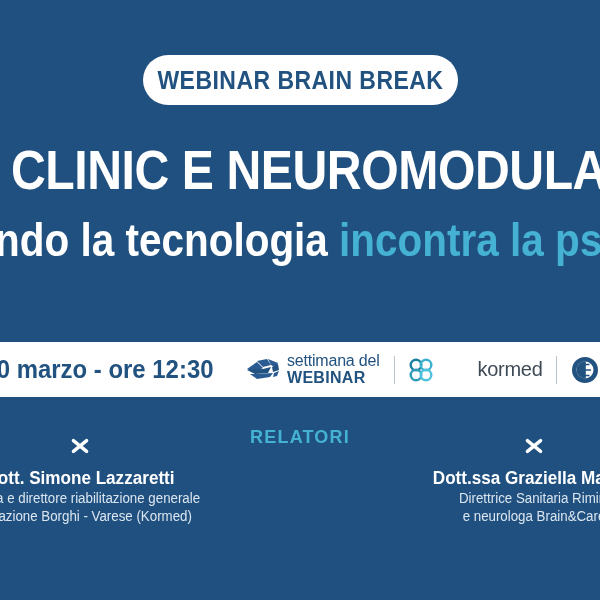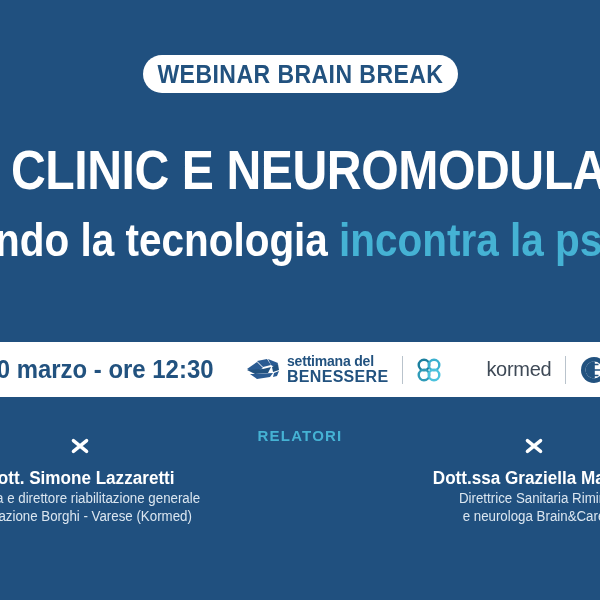--- a/index.html
+++ b/index.html
@@ -21,21 +21,21 @@
     background: #20507f;
     overflow: hidden;
   }
 
   
   .badge-pill {
     position: absolute;
     left: 143px;
     top: 55px;
     width: 315px;
-    height: 38px;
+    height: 50px;
     background: #ffffff;
     border-radius: 26px;
     display: flex;
     align-items: center;
     justify-content: center;
   }
   .badge-pill-label {
     color: #22527f;
     font-size: 25px;
     font-weight: bold;
@@ -153,22 +153,22 @@
     height: 24px;
     flex: 0 0 34px;
   }
   .sdc-text {
     display: flex;
     flex-direction: column;
     line-height: 1;
   }
   .sdc-top {
     color: #22527f;
-    font-size: 14px;
-    font-weight: bold;
+    font-size: 16px;
+    font-weight: normal;
     letter-spacing: -0.2px;
   }
   .sdc-bottom {
     color: #22527f;
     font-size: 16px;
     font-weight: bold;
     letter-spacing: 0.3px;
     margin-top: 1px;
   }
 
@@ -212,21 +212,21 @@
   }
 
   
   .relatori-label {
     position: absolute;
     left: 0;
     top: 427px;
     width: 600px;
     text-align: center;
     color: #45b2d4;
-    font-size: 15px;
+    font-size: 18px;
     font-weight: bold;
     letter-spacing: 1.2px;
     font-family: "Liberation Sans", sans-serif;
   }
 
   .speakers {
     position: absolute;
     left: 0;
     top: 430px;
     width: 600px;
@@ -305,21 +305,21 @@
           <polygon points="1,11 11,4 17,10 8,15" fill="#2a5b92"></polygon>
           <polygon points="11,3 21,1 25,7 17,9" fill="#2a5b92"></polygon>
           <polygon points="22,1 32,5 30,10 25,7" fill="#2a5b92"></polygon>
           <polygon points="1,12 9,16 22,15 25,9 17,11" fill="#22527f"></polygon>
           <polygon points="26,9 32,6 33,12 27,14" fill="#22527f"></polygon>
           <polygon points="4,16 11,21 24,19 27,15 9,16" fill="#2a5b92"></polygon>
           <polygon points="28,15 33,13 31,18 27,19" fill="#2a5b92"></polygon>
         </svg>
         <span class="sdc-text">
           <span class="sdc-top">settimana del</span>
-          <span class="sdc-bottom">BENESSERE</span>
+          <span class="sdc-bottom">WEBINAR</span>
         </span>
       </div>
 
       <div class="logo-divider"></div>
 
       <div class="logo-item">
         <svg class="kormed-mark" viewBox="0 0 26 26">
           <circle cx="7" cy="8" r="5.3" fill="none" stroke="#1a7f9e" stroke-width="2.4"></circle>
           <circle cx="7" cy="18" r="5.3" fill="none" stroke="#2f9bb8" stroke-width="2.4"></circle>
           <circle cx="17" cy="8" r="5.3" fill="none" stroke="#3bb0cf" stroke-width="2.4"></circle>

